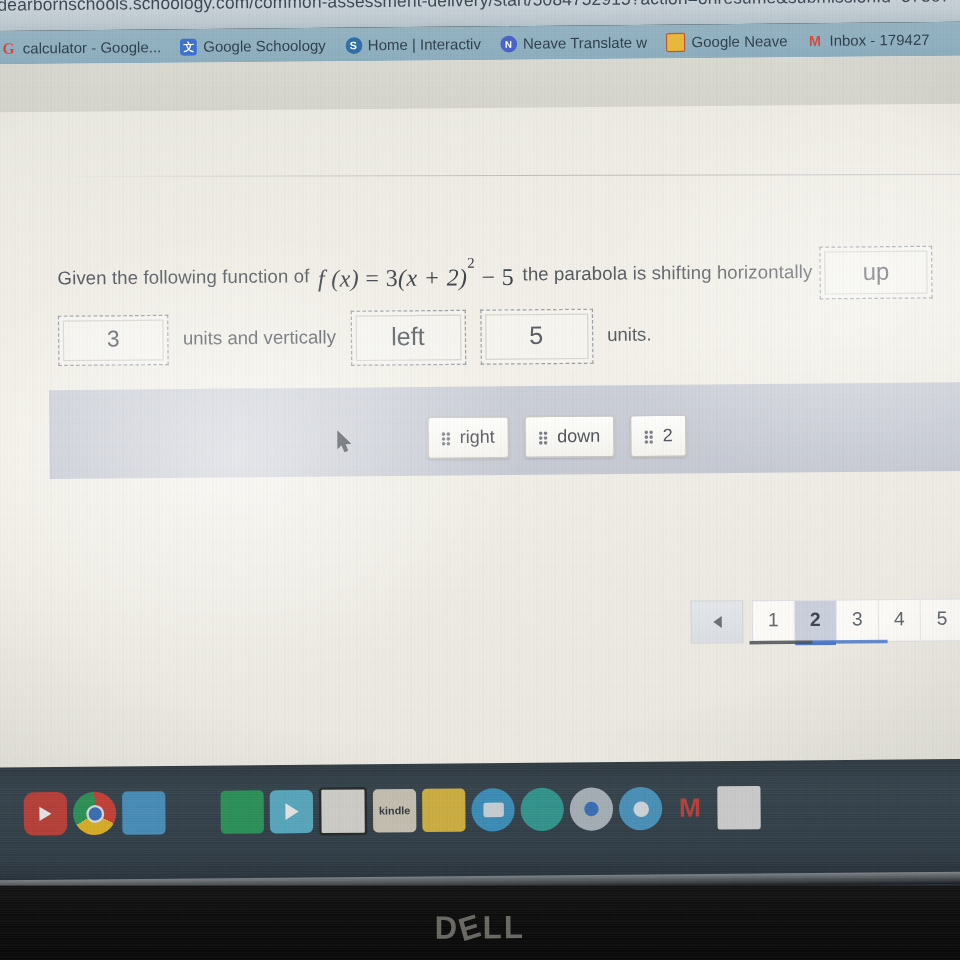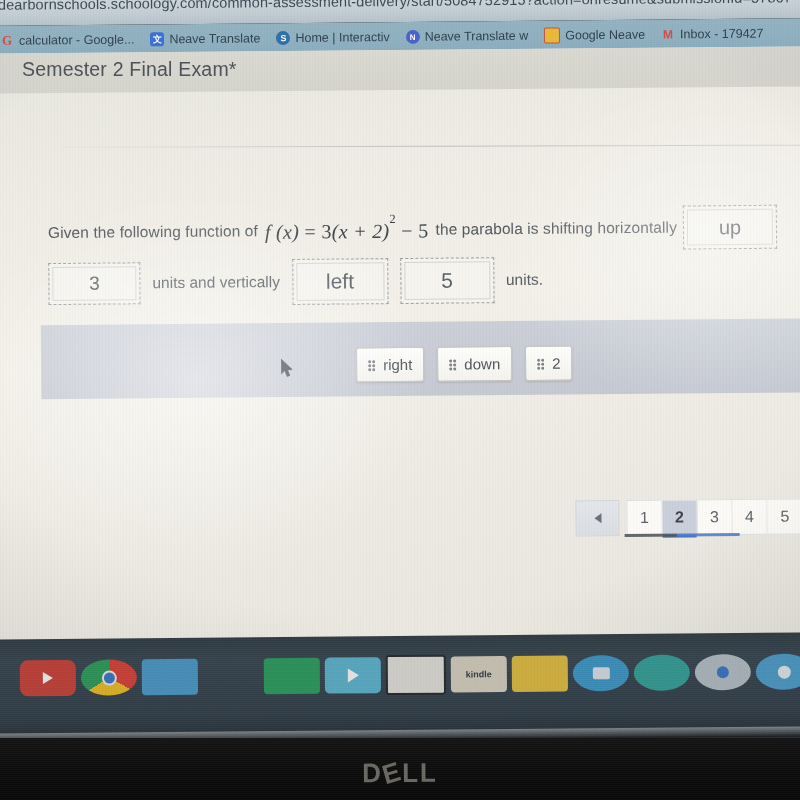--- a/index.html
+++ b/index.html
@@ -182,21 +182,21 @@
     position:absolute;left:-10px;top:636px;width:822px;height:110px;
     background:linear-gradient(180deg,#2f3a42 0%,#36434c 20%,#313d46 70%,#222a31 100%);
     transform:rotate(-0.5deg);
     overflow:hidden;
   }
   .tb{
     position:absolute;left:0;top:8px;width:822px;height:62px;
     display:flex;align-items:center;gap:0px;padding-left:30px;box-sizing:border-box;
   }
   .tbi{
-    width:56px;height:36px;margin-right:5px;flex:0 0 auto;border-radius:5px;
+    width:36px;height:36px;margin-right:5px;flex:0 0 auto;border-radius:5px;
     display:flex;align-items:center;justify-content:center;
     font-size:13px;color:#fff;font-weight:bold;position:relative;
     filter:brightness(.88) saturate(.9);
   }
   .yt{background:#d8453c;border-radius:8px;}
   .yt:after{content:"";width:0;height:0;border-top:6px solid transparent;
     border-bottom:6px solid transparent;border-left:10px solid #fff;}
   .chr{border-radius:50%;background:conic-gradient(#e7453a 0 33%,#f5c21b 0 66%,#2aa45c 0 100%);}
   .chr:after{content:"";width:15px;height:15px;border-radius:50%;background:#3b7bd4;
     border:2px solid #eef1f3;box-sizing:border-box;}
@@ -255,21 +255,21 @@
     <div class="urltext">dearbornschools.schoology.com/common-assessment-delivery/start/5084752915?action=onresume&amp;submissionId=57867</div>
   </div>
 
   <div class="bmbar">
     <div class="bm">
       <span class="bmico ic-g">G</span>
       <span class="lbl">calculator - Google...</span>
     </div>
     <div class="bm">
       <span class="bmico ic-tr">文</span>
-      <span class="lbl">Neave Translate</span>
+      <span class="lbl">Google Schoology</span>
     </div>
     <div class="bm">
       <span class="bmico ic-sc">S</span>
       <span class="lbl">Home | Interactiv</span>
     </div>
     <div class="bm">
       <span class="bmico ic-nv">N</span>
       <span class="lbl">Neave Translate w</span>
     </div>
     <div class="bm">
@@ -364,21 +364,20 @@
       </div>
       <div class="pgbar"></div>
     </div>
 
     <div class="glare1"></div>
     <div class="glare2"></div>
     <div class="glare3"></div>
     <div class="vign"></div>
   </div>
 
-  <div class="ptitle">Semester 2 Final Exam*</div>
 
   <div class="bezel">
     <div class="tb">
       <div class="tbi yt"></div>
       <div class="tbi chr"></div>
       <div class="tbi doc"></div>
       <div class="tbi drv"></div>
       <div class="tbi sht"></div>
       <div class="tbi ply"></div>
       <div class="tbi cal"></div>

